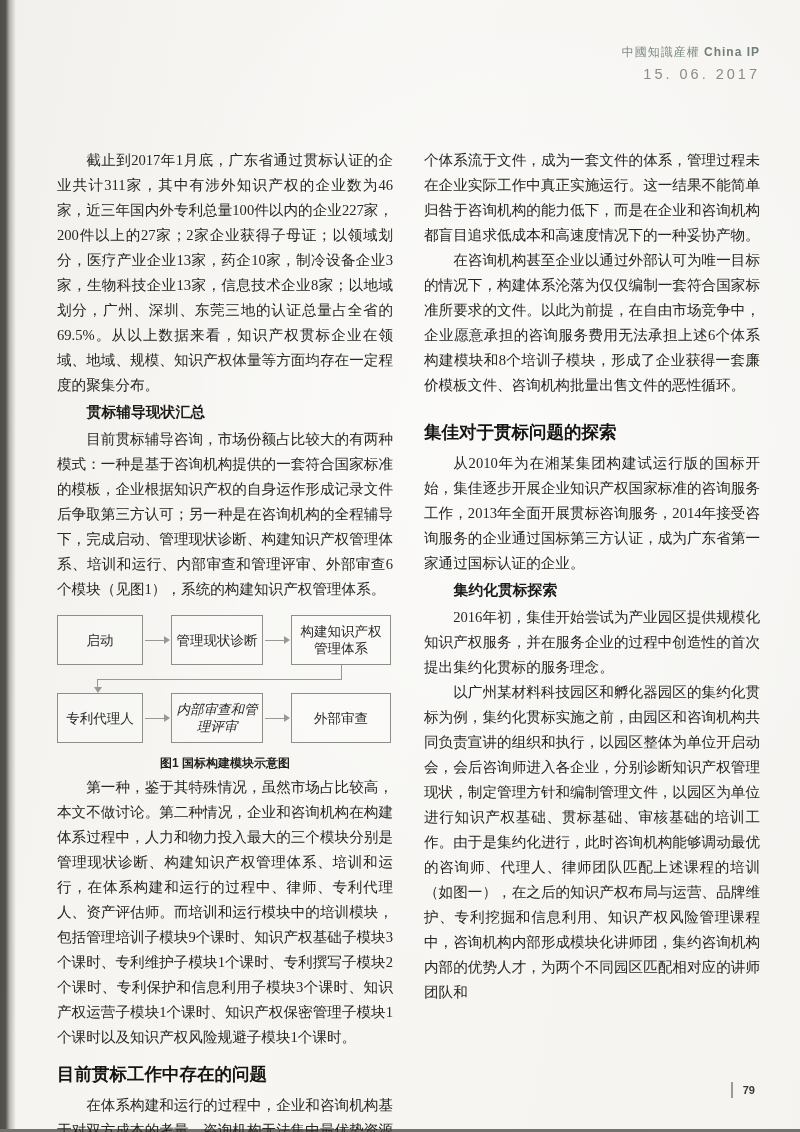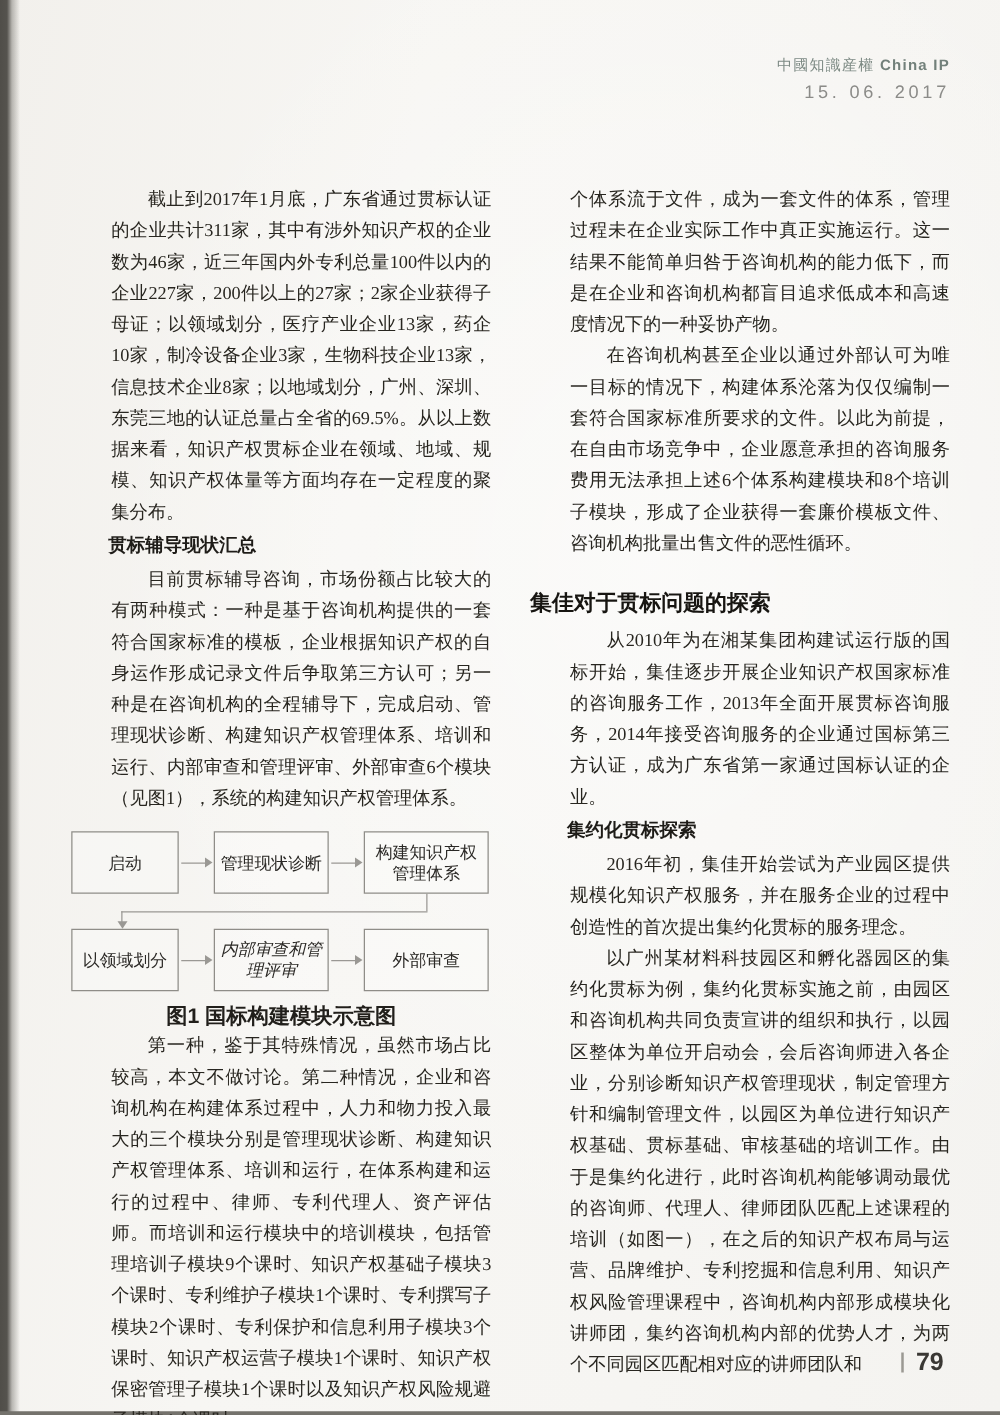--- a/index.html
+++ b/index.html
@@ -24,21 +24,21 @@
     position:absolute; top:44px; right:40px; text-align:right;
     font-family:"Liberation Sans","DejaVu Sans",sans-serif;
   }
   .mag-line { font-size:12px; color:#7d8a84; letter-spacing:1px; }
   .mag-zh { font-weight:normal; }
   .mag-en { font-weight:bold; color:#72807a; }
   .issue-date { margin-top:5px; font-size:14.5px; color:#8b8b88; letter-spacing:3px; }
 
   .columns { position:absolute; top:148px; left:57px; width:704px; display:flex; gap:31px; }
   .col { width:336px; font-size:14.6px; line-height:25px; text-align:justify; color:#282620; }
-  .col p { text-indent:2em;margin-left:32px; }
+  .col p { text-indent:2em; }
   .col p.continuation { text-indent:0; }
 
   .sub-heading {
     font-family:"Liberation Sans","DejaVu Sans",sans-serif;
     font-size:14.8px; font-weight:bold; color:#1e1c18;
     text-indent:2em; margin:2px 0;
   }
   .section-heading {
     font-family:"Liberation Sans","DejaVu Sans",sans-serif;
     font-size:17.5px; font-weight:bold; color:#171511;
@@ -61,28 +61,28 @@
   .b4 { left:0;   top:84px; width:86px;  height:50px; }
   .b5 { left:114px; top:84px; width:92px;  height:50px;font-style:italic; }
   .b6 { left:234px; top:84px; width:100px; height:50px; }
   .b1 { top:6px; }
   .fline { position:absolute; background:#9a9894; }
   .h { height:1px; }
   .v { width:1px; }
   .arr-right { position:absolute; width:0; height:0; border-top:4px solid transparent; border-bottom:4px solid transparent; border-left:6px solid #9a9894; }
   .arr-down  { position:absolute; width:0; height:0; border-left:4px solid transparent; border-right:4px solid transparent; border-top:6px solid #9a9894; }
   .fig-caption {
-    text-align:center; font-weight:bold; font-size:17px; color:#211f1b;
+    text-align:center; font-weight:bold; font-size:12px; color:#211f1b;
     margin-top:5px; line-height:18px;
   }
 
   .page-num {
     position:absolute; right:45px; bottom:34px;
     font-family:"Liberation Sans","DejaVu Sans",sans-serif;
-    font-size:20px; font-weight:bold; color:#3a3834;
+    font-size:11px; font-weight:bold; color:#3a3834;
     border-left:2px solid #9b9993; padding-left:10px; line-height:16px;
   }
 </style>
 </head>
 <body>
 
 <div class="page">
   <div class="spine-shadow"></div>
   <div class="bottom-edge"></div>
 
@@ -99,21 +99,21 @@
     <div class="col">
       <p>截止到2017年1月底，广东省通过贯标认证的企业共计311家，其中有涉外知识产权的企业数为46家，近三年国内外专利总量100件以内的企业227家，200件以上的27家；2家企业获得子母证；以领域划分，医疗产业企业13家，药企10家，制冷设备企业3家，生物科技企业13家，信息技术企业8家；以地域划分，广州、深圳、东莞三地的认证总量占全省的69.5%。从以上数据来看，知识产权贯标企业在领域、地域、规模、知识产权体量等方面均存在一定程度的聚集分布。</p>
       <div class="sub-heading">贯标辅导现状汇总</div>
       <p>目前贯标辅导咨询，市场份额占比较大的有两种模式：一种是基于咨询机构提供的一套符合国家标准的模板，企业根据知识产权的自身运作形成记录文件后争取第三方认可；另一种是在咨询机构的全程辅导下，完成启动、管理现状诊断、构建知识产权管理体系、培训和运行、内部审查和管理评审、外部审查6个模块（见图1），系统的构建知识产权管理体系。</p>
 
       <div class="figure-wrap">
         <div class="flowchart">
           <div class="fbox b1">启动</div>
           <div class="fbox b2">管理现状诊断</div>
           <div class="fbox b3">构建知识产权管理体系</div>
-          <div class="fbox b4">以领域划分</div>
+          <div class="fbox b4">专利代理人</div>
           <div class="fbox b5">内部审查和管理评审</div>
           <div class="fbox b6">外部审查</div>
 
           <div class="fline h" style="left:88px; top:31px; width:19px;"></div>
           <div class="arr-right" style="left:107px; top:27px;"></div>
           <div class="fline h" style="left:208px; top:31px; width:19px;"></div>
           <div class="arr-right" style="left:227px; top:27px;"></div>
 
           <div class="fline v" style="left:284px; top:56px; height:14px;"></div>
           <div class="fline h" style="left:40px; top:70px; width:245px;"></div>

